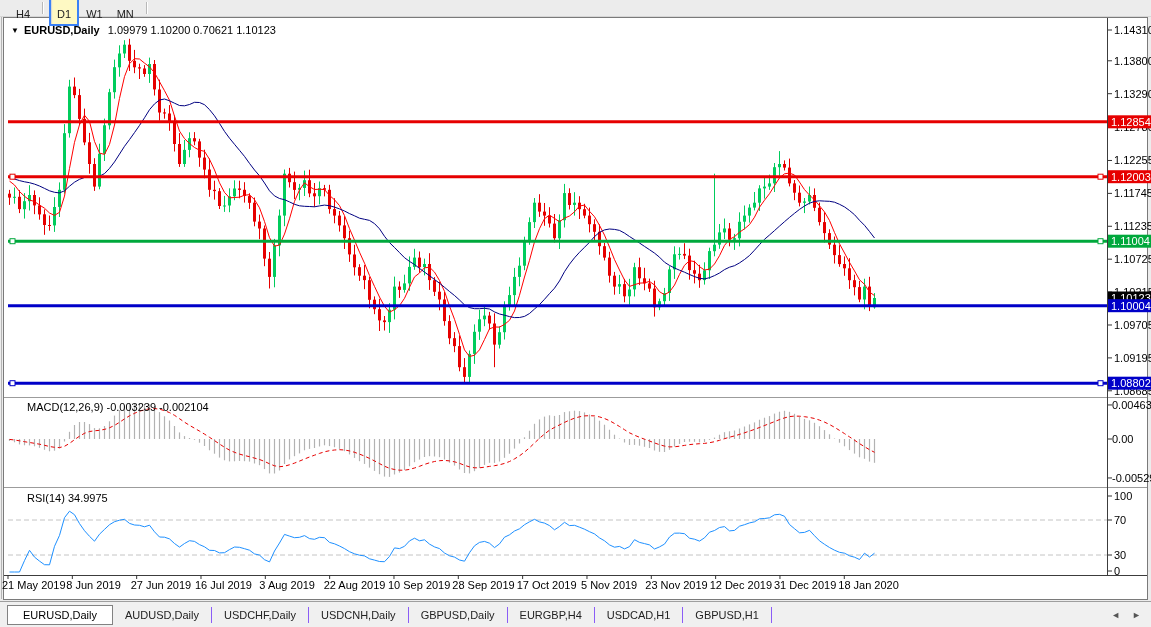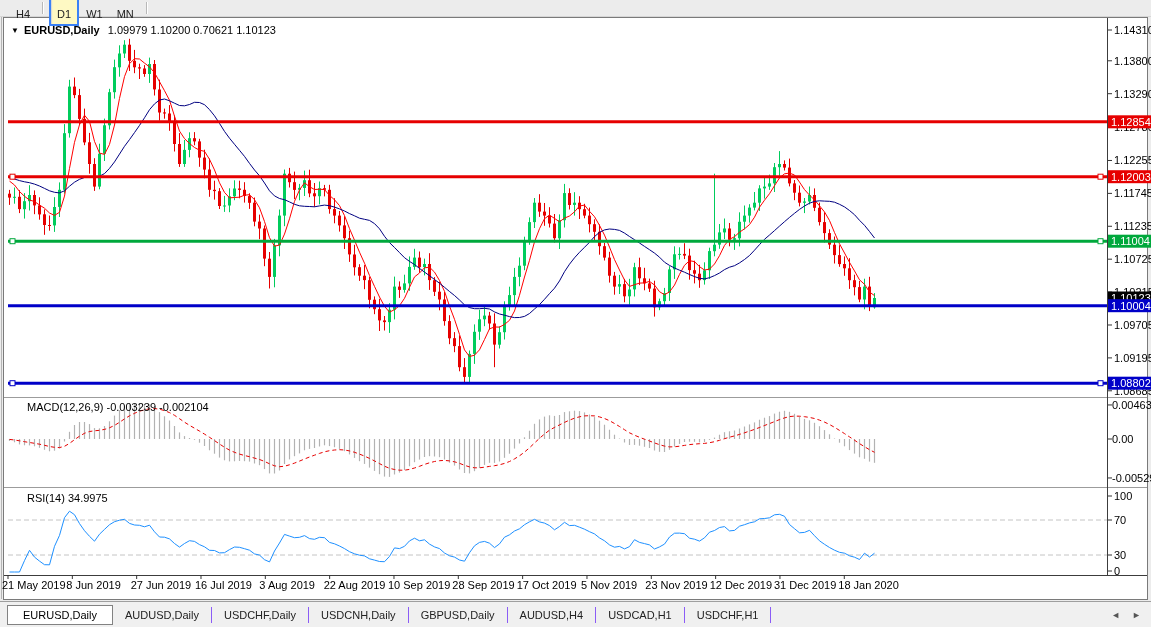--- a/index.html
+++ b/index.html
@@ -708,23 +708,23 @@
 <div class="ind-label" id="rsi-label">RSI(14) 34.9975</div>
 
 
 <div class="tabbar">
   <ul id="tabs">
       <li class="active">EURUSD,Daily</li>
       <li class="inactive">AUDUSD,Daily</li>
       <li class="inactive">USDCHF,Daily</li>
       <li class="inactive">USDCNH,Daily</li>
       <li class="inactive">GBPUSD,Daily</li>
-      <li class="inactive">AUDUSD,H4</li>
+      <li class="inactive">EURGBP,H4</li>
       <li class="inactive">USDCAD,H1</li>
-      <li class="inactive">USDCHF,H1</li>
+      <li class="inactive">GBPUSD,H1</li>
     </ul>
   <div class="tab-nav">
     <span>◄</span>
     <span>►</span>
   </div>
 </div>
 
 
 
 

